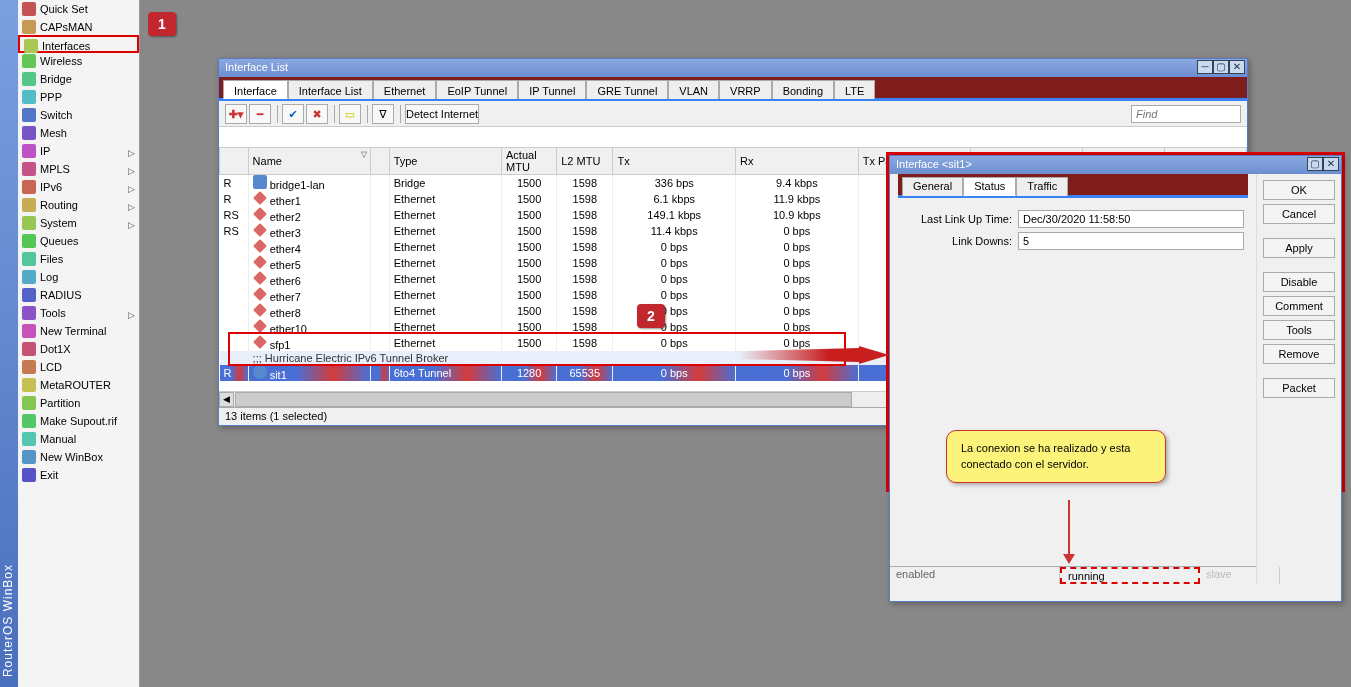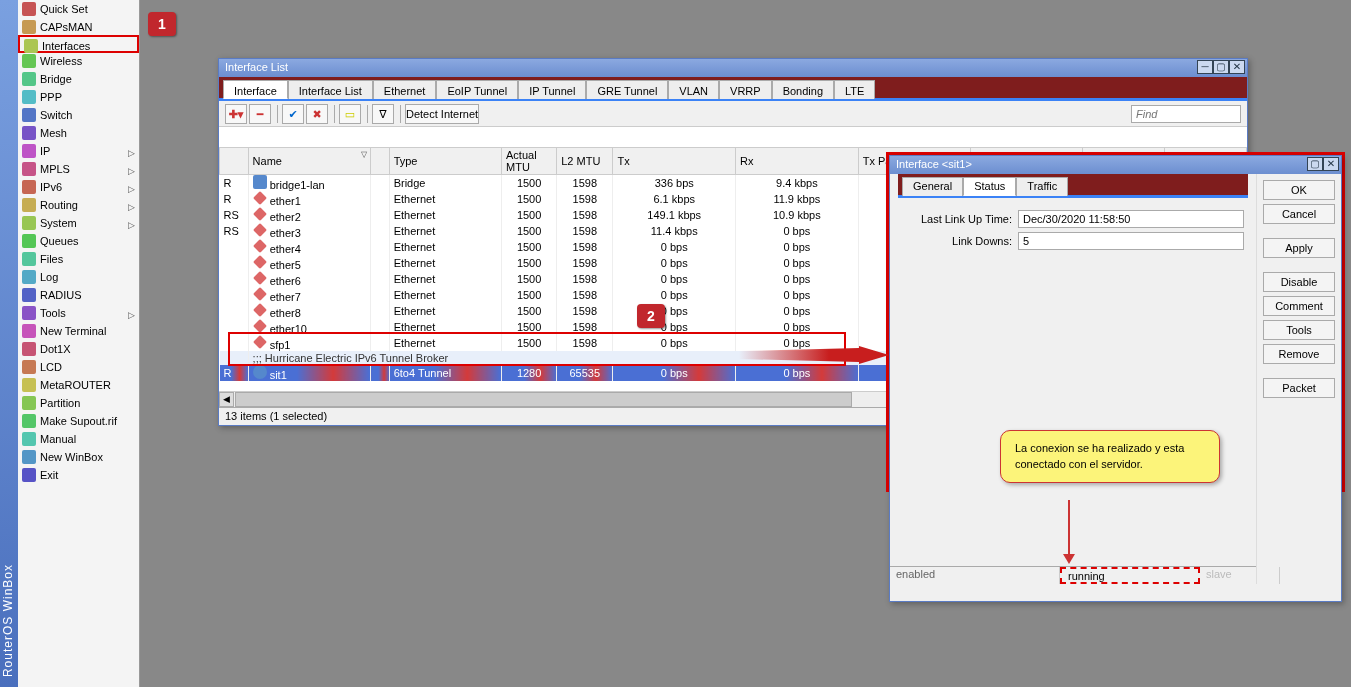--- a/index.html
+++ b/index.html
@@ -404,16 +404,16 @@
           <div class="dbtn">Comment</div>
           <div class="dbtn">Tools</div>
           <div class="dbtn">Remove</div>
           <div style="height: 6px;"></div>
           <div class="dbtn">Packet</div>
         </div>
   </div>
 </div>
 </div>
 
-<div class="callout" style="left:1000px; top:430px;">
+<div class="callout" style="left:946px; top:430px;">
   <span>La conexion se ha realizado y esta conectado con el servidor.</span>
 </div>
 <div class="arrow-down" style="left:1068px; top:500px; height:62px;"></div>
 
 </body></html>

